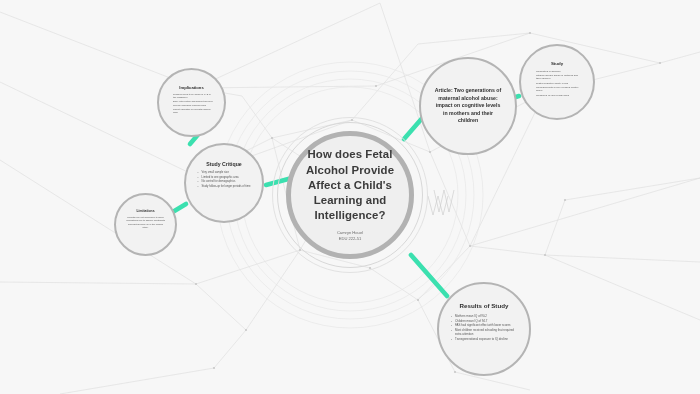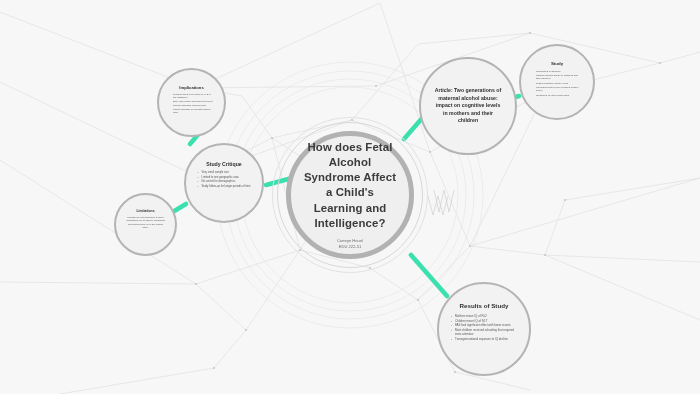--- a/index.html
+++ b/index.html
@@ -163,21 +163,21 @@
       <line x1="404" y1="139" x2="424" y2="116"></line>
       <line x1="411" y1="255" x2="447" y2="296"></line>
       <line x1="519" y1="96" x2="499" y2="102"></line>
     </g>
   </svg>
 
   <div class="center-ring-outer2"></div>
   <div class="center-ring-outer"></div>
 
   <div class="center-node">
-    <div class="center-title">How does Fetal Alcohol Syndrome Affect a Child's Learning and Intelligence?</div>
+    <div class="center-title">How does Fetal Alcohol Provide Affect a Child's Learning and Intelligence?</div>
     <div class="center-sub">
       <div>Camryn Houel</div>
       <div>EDU 222-51</div>
     </div>
   </div>
 
   <div class="node" id="node-article">
     <div class="node-head">Article: Two generations of maternal alcohol abuse: impact on cognitive levels in mothers and their children</div>
   </div>
 

